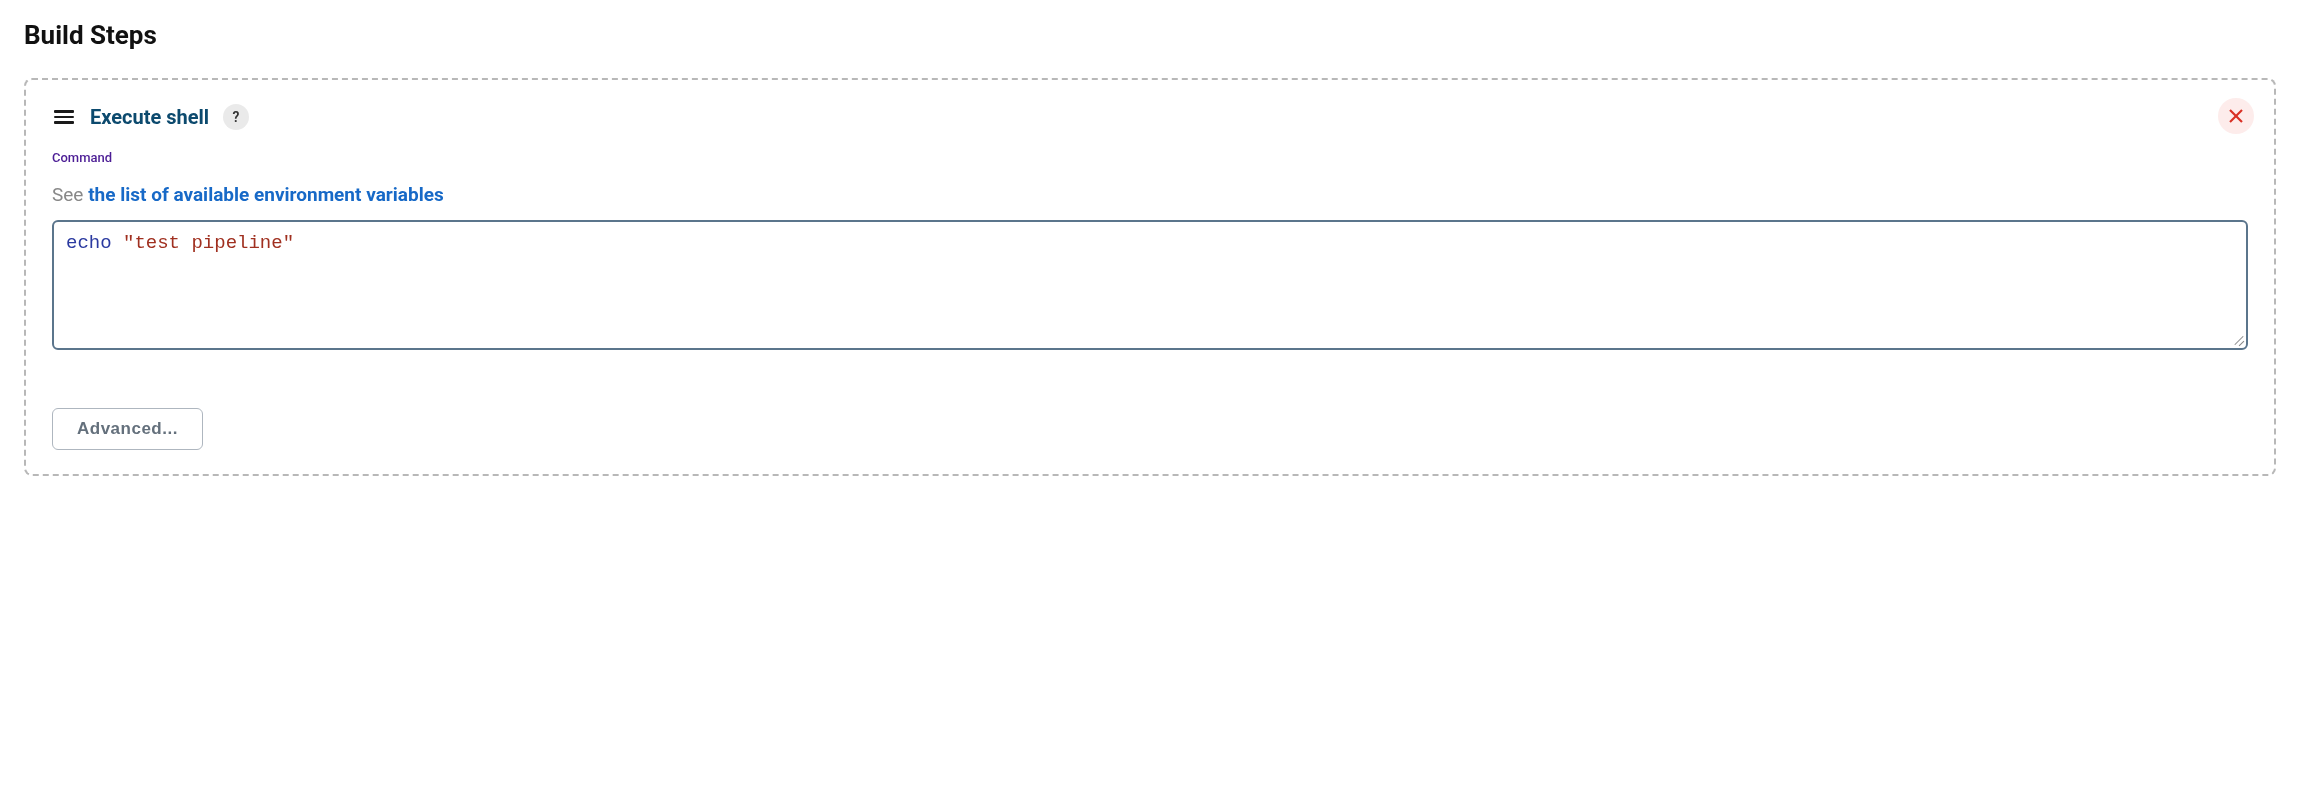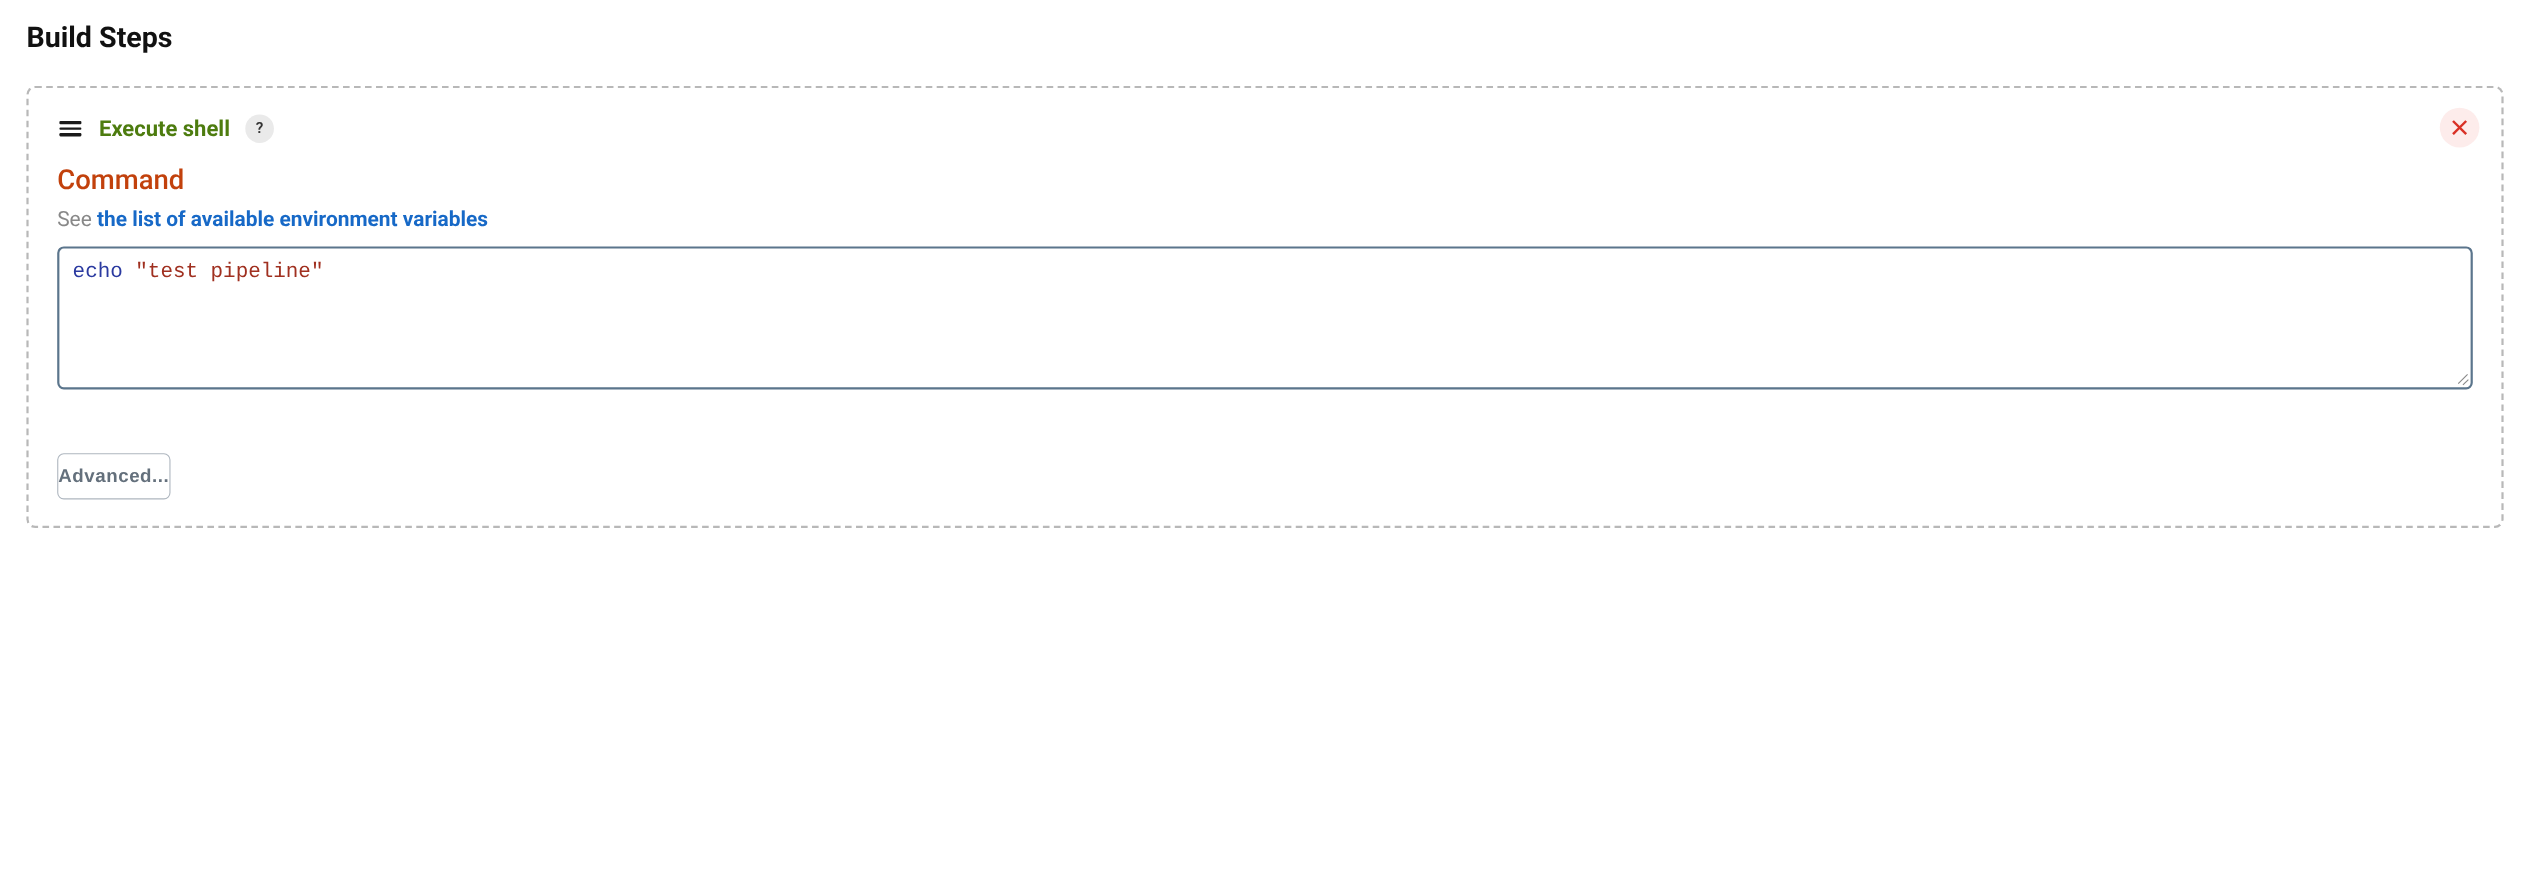--- a/index.html
+++ b/index.html
@@ -42,21 +42,21 @@
     .drag-handle span {
       display: block;
       width: 20px;
       height: 2.5px;
       background: #1a1a1a;
       border-radius: 1px;
     }
     .step-title {
       font-size: 20px;
       font-weight: 700;
-      color: #4d7c0f;
+      color: #0c4a6e;
     }
     .help-badge {
       width: 26px;
       height: 26px;
       border-radius: 50%;
       background: #eaeaea;
       color: #333;
       font-size: 14px;
       font-weight: 600;
       display: flex;
@@ -78,24 +78,24 @@
       cursor: pointer;
       border: none;
     }
     .remove-btn svg {
       width: 16px;
       height: 16px;
       stroke: #d93025;
       stroke-width: 2.2;
     }
     .field-label {
-      font-size: 25px;
+      font-size: 13px;
       font-weight: 500;
-      color: #c2410c;
-      margin-bottom: 8px;
+      color: #4c1d95;
+      margin-bottom: 18px;
     }
     .hint-line {
       font-size: 19px;
       color: #888;
       margin-bottom: 14px;
     }
     .hint-line a {
       color: #1769c7;
       text-decoration: none;
       font-weight: 700;
@@ -140,21 +140,21 @@
       right: -1px;
       bottom: 2px;
     }
     .advanced-btn {
       margin-top: 58px;
       border: 1.5px solid #aeb6bf;
       background: #fff;
       color: #64707c;
       font-size: 17px;
       font-weight: 700;
-      padding: 10px 0;
+      padding: 10px 24px;
       border-radius: 6px;
       cursor: pointer;
       letter-spacing: 0.5px;
     }
   </style>
 </head>
 <body>
 
 <h2 class="section-title">Build Steps</h2>
 

